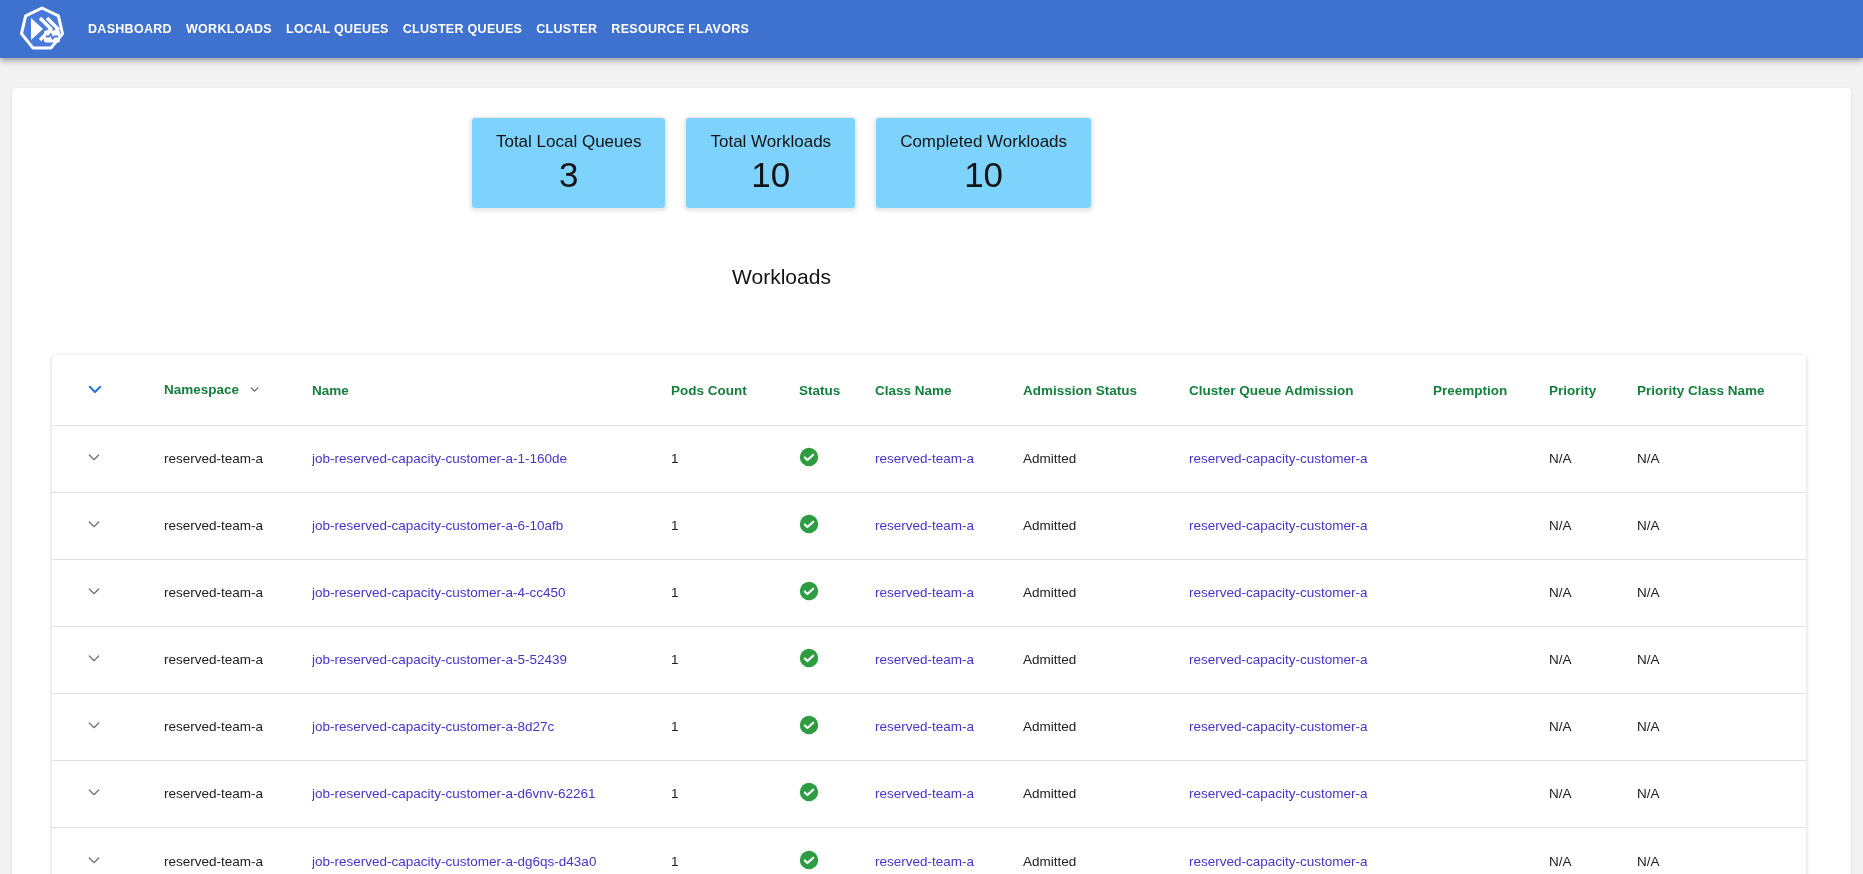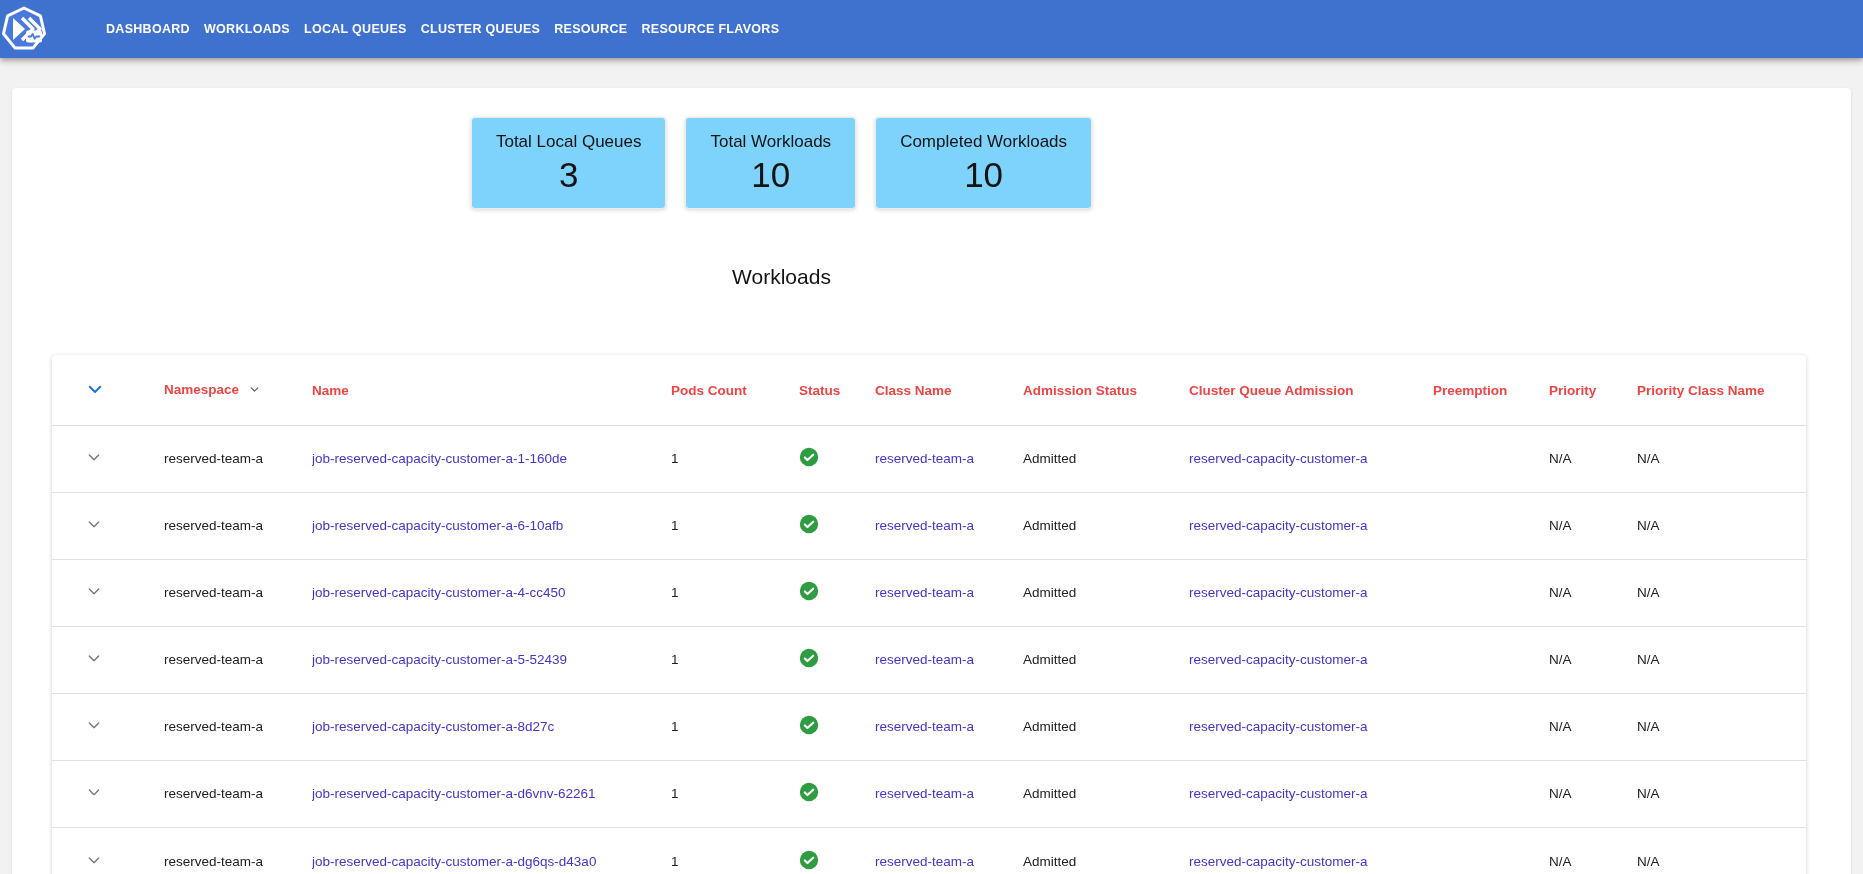--- a/index.html
+++ b/index.html
@@ -19,24 +19,24 @@
     font-family:"Liberation Sans", sans-serif;
     color:var(--text-dark);
     position:relative;
   }
   
   .navbar{
     height:58px;
     background:var(--navbar-blue);
     display:flex;
     align-items:center;
+    padding-left:18px;
     box-shadow:0 2px 4px -1px rgba(0,0,0,.2), 0 4px 5px 0 rgba(0,0,0,.14), 0 1px 10px 0 rgba(0,0,0,.12);
     position:relative;
     z-index:10;
-    gap:36px;
   }
   .logo{width:48px;height:48px;flex:0 0 auto;cursor:pointer;}
   .nav-items{display:flex;align-items:center;margin-left:20px;column-gap:10px;}
   .nav-item{
     color:#fff;
     font-size:12.5px;
     font-weight:700;
     letter-spacing:.3px;
     padding:6px 2px;
     cursor:pointer;
@@ -95,21 +95,21 @@
     table-layout:fixed;
   }
   th,td{
     text-align:left;
     font-size:13.5px;
     vertical-align:middle;
     padding:0;
     overflow:hidden;
     white-space:nowrap;
   }
-  thead th{height:70px;font-weight:700;color:#ef4444;}
+  thead th{height:70px;font-weight:700;color:#15803d;}
   tbody td{height:67px;color:#202124;}
   tbody tr{border-top:1px solid var(--row-border);}
   .expand-cell{padding-left:34px;}
   a.cell-link{
     color:var(--link-purple);
     cursor:pointer;
   }
   .chevron{display:inline-block;vertical-align:middle;cursor:pointer;}
   .chevron.header-expand{color:var(--expand-header-blue);}
   .chevron.row-expand{color:#757575;}
@@ -127,21 +127,21 @@
     <path d="M22 13 L33 24 L22 35" fill="none" stroke="#ffffff" stroke-width="3.4" stroke-linejoin="round"></path>
     <path d="M29 13 L40 24 L29 35" fill="none" stroke="#ffffff" stroke-width="3.4" stroke-linejoin="round"></path>
     <rect x="26" y="25.5" width="16" height="12" rx="2" fill="#ffffff"></rect>
     <path d="M28.5 31.5 h2.6 l1.5 -2.6 2 4.8 1.6 -2.2 h3.2" fill="none" stroke="#4a79dd" stroke-width="1.8" stroke-linecap="round" stroke-linejoin="round"></path>
   </svg>
   <nav class="nav-items">
     <span class="nav-item">DASHBOARD</span>
     <span class="nav-item">WORKLOADS</span>
     <span class="nav-item">LOCAL QUEUES</span>
     <span class="nav-item">CLUSTER QUEUES</span>
-    <span class="nav-item">RESOURCE</span>
+    <span class="nav-item">CLUSTER</span>
     <span class="nav-item">RESOURCE FLAVORS</span>
   </nav>
 </header>
 
 <main class="main-panel">
 
   <div class="stats-row">
     <div class="stat-card">
       <div class="stat-label">Total Local Queues</div>
       <div class="stat-value">3</div>

